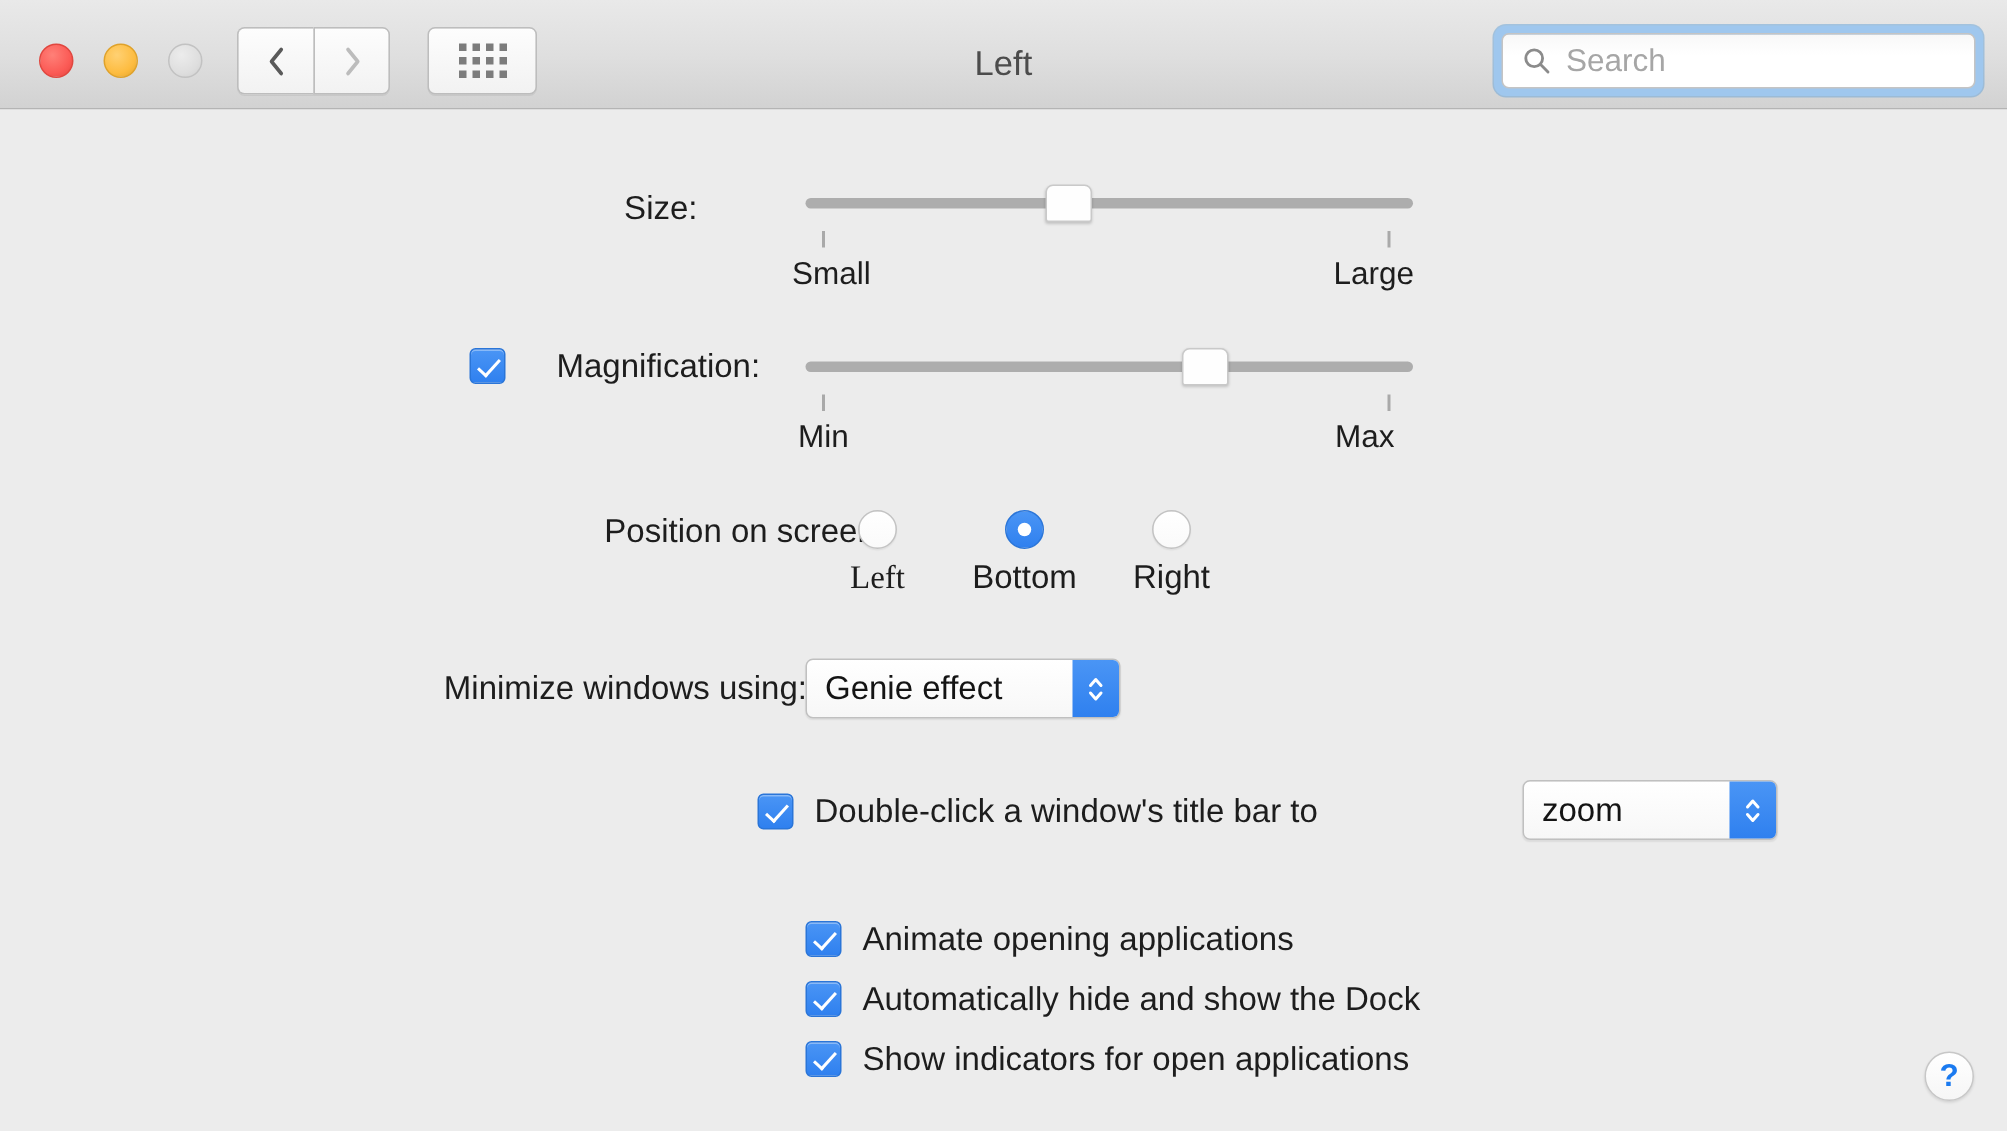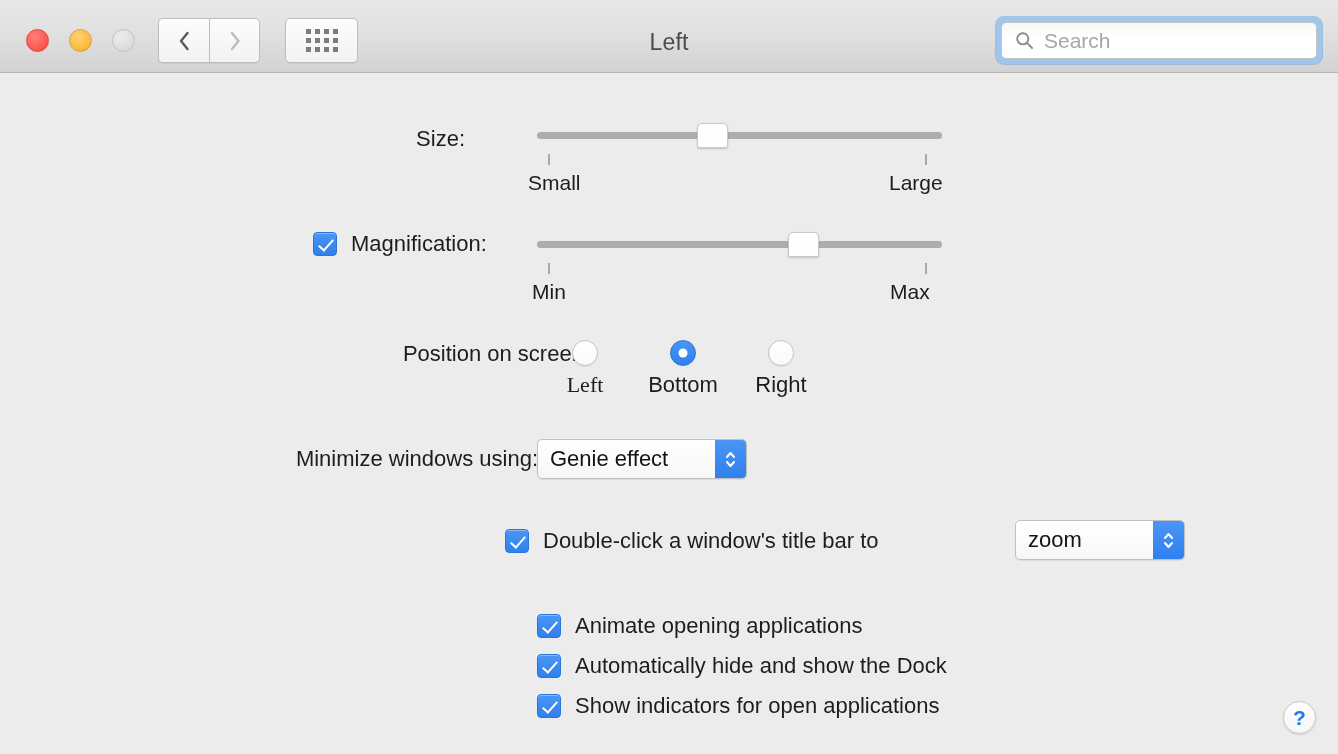--- a/index.html
+++ b/index.html
@@ -381,21 +381,21 @@
       <div class="track"></div>
       <div class="thumb" style="left:160px;"></div>
       <div class="tickrow">
         <span class="tick" style="left:11px;"></span>
         <span class="tick" style="left:388px;"></span>
       </div>
       <span class="endlabel" style="left:-9px;">Small</span>
       <span class="endlabel" style="left:352px;">Large</span>
     </div>
 
-    <div class="cbrow" style="left:313px; top:158px;">
+    <div class="cbrow" style="left:313px; top:158px;gap:20px;">
       <span class="cb on"></span>
       <span class="cbl">Magnification:</span>
     </div>
     <div class="slider" style="left:537px; top:168px; width:405px;">
       <div class="track"></div>
       <div class="thumb" style="left:251px;"></div>
       <div class="tickrow">
         <span class="tick" style="left:11px;"></span>
         <span class="tick" style="left:388px;"></span>
       </div>

